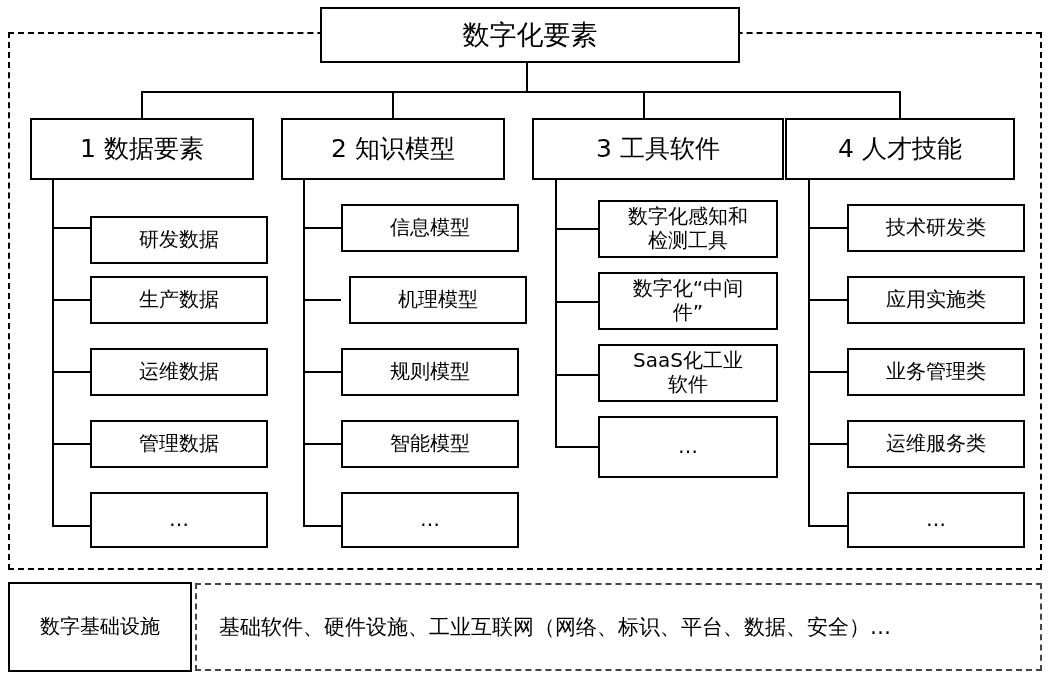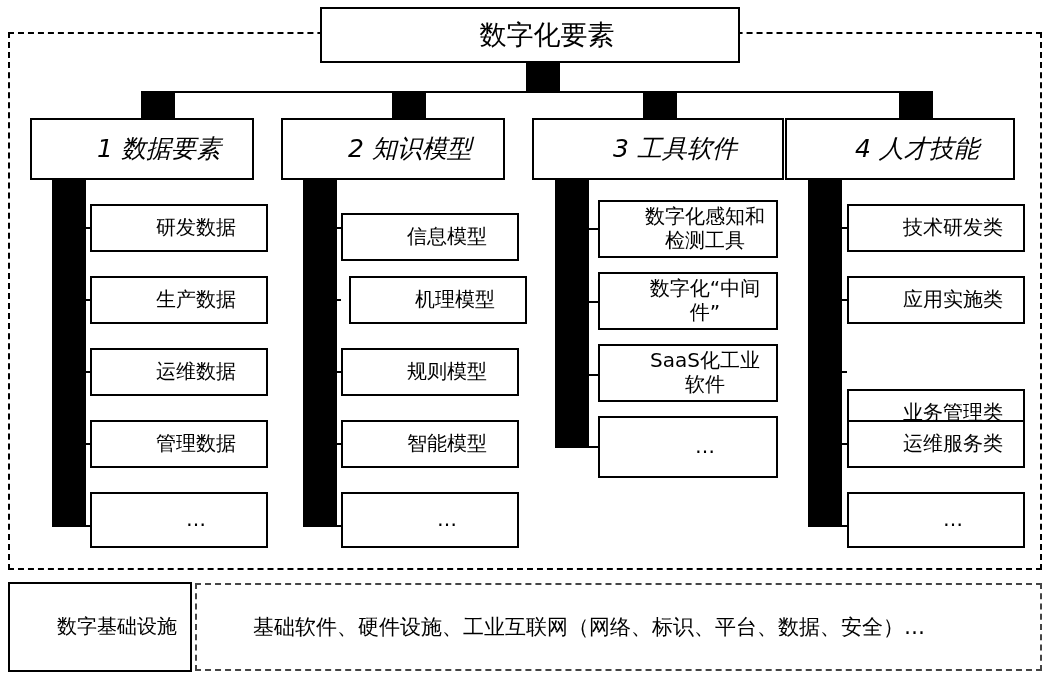--- a/index.html
+++ b/index.html
@@ -14,35 +14,35 @@
   }
   #canvas {
     position: relative;
     width: 1048px;
     height: 678px;
     background: #ffffff;
     overflow: hidden;
   }
 
   
-  .abs { position: absolute; box-sizing: border-box; padding-left: 34px; }
+  .abs { position: absolute; box-sizing: border-box; }
 
   
   .node {
     border: 2px solid #000000;
     background: #ffffff;
     display: flex;
     align-items: center;
     justify-content: center;
     text-align: center;
     line-height: 1.18;
     z-index: 3;
   }
   .node-title   { font-size: 27px; }
-  .node-cat     { font-size: 25px; font-style: italic; }
+  .node-cat     { font-size: 25px; }
   .node-item    { font-size: 20px; }
   .node-infra   { font-size: 20px; }
   .node .label  { display: block; padding: 0 4px; white-space: pre-line; }
 
   
   .dashed-main {
     border: 2px dashed #000000;
     background: transparent;
     z-index: 1;
   }
@@ -82,21 +82,21 @@
   <div class="abs line-v" style="left:392px; top:91px; height:28px;"></div>
   <div class="abs line-v" style="left:643px; top:91px; height:28px;"></div>
   <div class="abs line-v" style="left:899px; top:91px; height:28px;"></div>
 
   <div class="abs node node-cat" style="left:30px; top:118px; width:224px; height:62px;">
     <span class="label">1 数据要素</span>
   </div>
   <div class="abs line-v" style="left:52px; top:180px; height:347px;"></div>
 
   <div class="abs line-h" style="left:52px; top:227px; width:38px;"></div>
-  <div class="abs node node-item" style="left:90px; top:204px; width:178px; height:48px;">
+  <div class="abs node node-item" style="left:90px; top:216px; width:178px; height:48px;">
     <span class="label">研发数据</span>
   </div>
 
   <div class="abs line-h" style="left:52px; top:299px; width:38px;"></div>
   <div class="abs node node-item" style="left:90px; top:276px; width:178px; height:48px;">
     <span class="label">生产数据</span>
   </div>
 
   <div class="abs line-h" style="left:52px; top:371px; width:38px;"></div>
   <div class="abs node node-item" style="left:90px; top:348px; width:178px; height:48px;text-align:right;">
@@ -112,21 +112,21 @@
   <div class="abs node node-item" style="left:90px; top:492px; width:178px; height:56px;">
     <span class="label">…</span>
   </div>
 
   <div class="abs node node-cat" style="left:281px; top:118px; width:224px; height:62px;">
     <span class="label">2 知识模型</span>
   </div>
   <div class="abs line-v" style="left:303px; top:180px; height:347px;"></div>
 
   <div class="abs line-h" style="left:303px; top:227px; width:38px;"></div>
-  <div class="abs node node-item" style="left:341px; top:204px; width:178px; height:48px;margin-top:9px;">
+  <div class="abs node node-item" style="left:341px; top:204px; width:178px; height:48px;">
     <span class="label">信息模型</span>
   </div>
 
   <div class="abs line-h" style="left:303px; top:299px; width:38px;"></div>
   <div class="abs node node-item" style="left:349px; top:276px; width:178px; height:48px;">
     <span class="label">机理模型</span>
   </div>
 
   <div class="abs line-h" style="left:303px; top:371px; width:38px;"></div>
   <div class="abs node node-item" style="left:341px; top:348px; width:178px; height:48px;">
@@ -180,21 +180,21 @@
   <div class="abs node node-item" style="left:847px; top:204px; width:178px; height:48px;">
     <span class="label">技术研发类</span>
   </div>
 
   <div class="abs line-h" style="left:808px; top:299px; width:39px;"></div>
   <div class="abs node node-item" style="left:847px; top:276px; width:178px; height:48px;">
     <span class="label">应用实施类</span>
   </div>
 
   <div class="abs line-h" style="left:808px; top:371px; width:39px;"></div>
-  <div class="abs node node-item" style="left:847px; top:348px; width:178px; height:48px;margin-top:41px;">
+  <div class="abs node node-item" style="left:847px; top:348px; width:178px; height:48px;">
     <span class="label">业务管理类</span>
   </div>
 
   <div class="abs line-h" style="left:808px; top:443px; width:39px;"></div>
   <div class="abs node node-item" style="left:847px; top:420px; width:178px; height:48px;">
     <span class="label">运维服务类</span>
   </div>
 
   <div class="abs line-h" style="left:808px; top:525px; width:39px;"></div>
   <div class="abs node node-item" style="left:847px; top:492px; width:178px; height:56px;">

